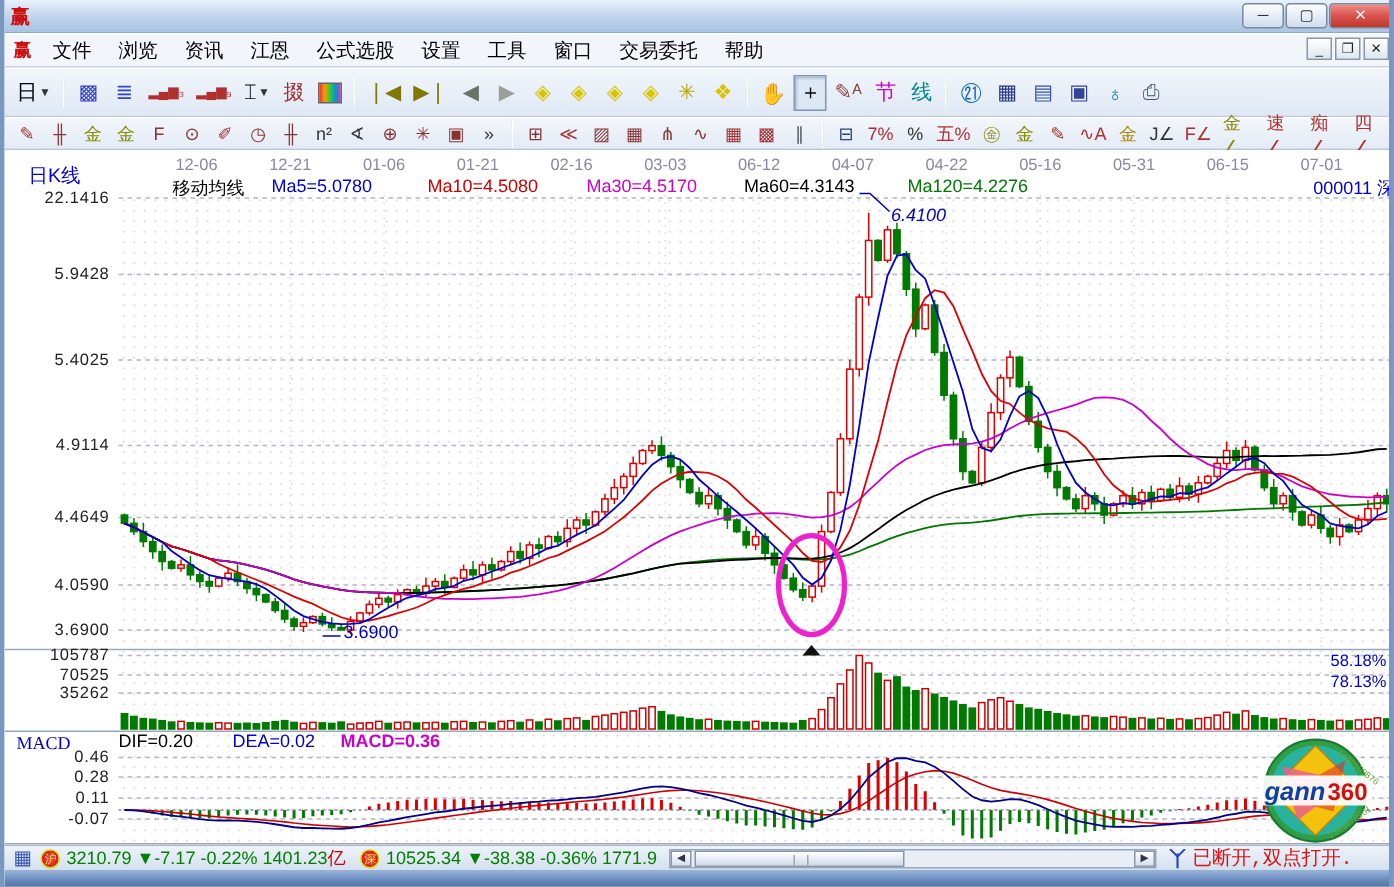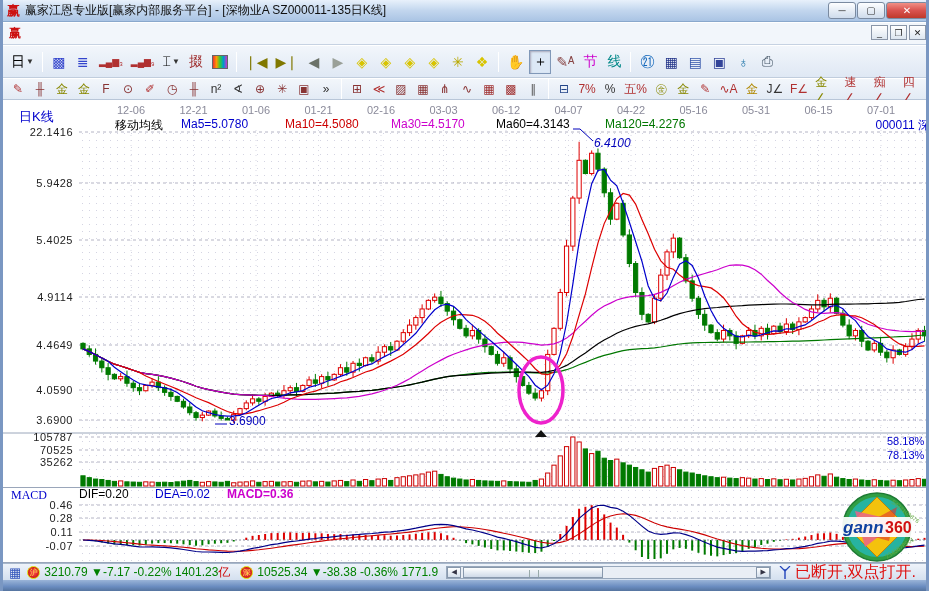--- a/index.html
+++ b/index.html
@@ -60,42 +60,42 @@
     border:1px solid #dd0;color:#ffe24c;font-size:8px;align-items:center;justify-content:center;margin:0 4px;}
   .sb-grid{color:#3355bb;font-size:13px;margin:0 2px;}
   .hscroll{display:inline-flex;align-items:center;width:325px;height:13px;background:#e9eef5;
     border:1px solid #98a8bc;margin:0 8px;position:relative;}
   .harrow{width:14px;height:11px;background:linear-gradient(#fff,#d4dfec);border:1px solid #8898ac;
     font-size:7px;display:flex;align-items:center;justify-content:center;color:#334;}
   .hthumb{position:absolute;left:16px;width:140px;height:11px;background:linear-gradient(#fdfefe,#cfdae8);
     border:1px solid #8898ac;}
   .hthumb:after{content:"";position:absolute;left:50%;top:2px;width:8px;height:7px;margin-left:-4px;
     border-left:1px solid #9aa;border-right:1px solid #9aa;}
-  .conn{color:#dd1111;font-size:16px;}
+  .conn{color:#dd1111;font-size:13px;font-family:Liberation Mono, monospace;}
   
   .bframe{position:absolute;left:0;top:580px;width:929px;height:11px;
     background:linear-gradient(#9ab4d8,#6a8cc0 60%,#55749f);}
 </style>
 </head>
 <body>
 
 <div class="window">
 
   <div class="titlebar">
     <span class="applogo">赢</span>
-    <span class="title-text">赢家江恩专业版[赢家内部服务平台] - [深物业A  SZ000011-135日K线]</span>
     <div class="winbtns">
       <div class="wbtn">─</div>
       <div class="wbtn">▢</div>
       <div class="wbtn close">✕</div>
     </div>
   </div>
 
   <div class="menubar">
     <span class="applogo">赢</span>
+    <span id="menu-items"><span class="menu-item">文件</span><span class="menu-item">浏览</span><span class="menu-item">资讯</span><span class="menu-item">江恩</span><span class="menu-item">公式选股</span><span class="menu-item">设置</span><span class="menu-item">工具</span><span class="menu-item">窗口</span><span class="menu-item">交易委托</span><span class="menu-item">帮助</span></span>
     <div class="mdibtns" id="mdi-btns">
         <span class="mdib">_</span>
         <span class="mdib">❐</span>
         <span class="mdib">✕</span>
       </div>
   </div>
 
   <div class="toolbar1" id="toolbar1">
       <span class="tbi">
         <span style="color: rgb(0, 0, 0);">日</span>

